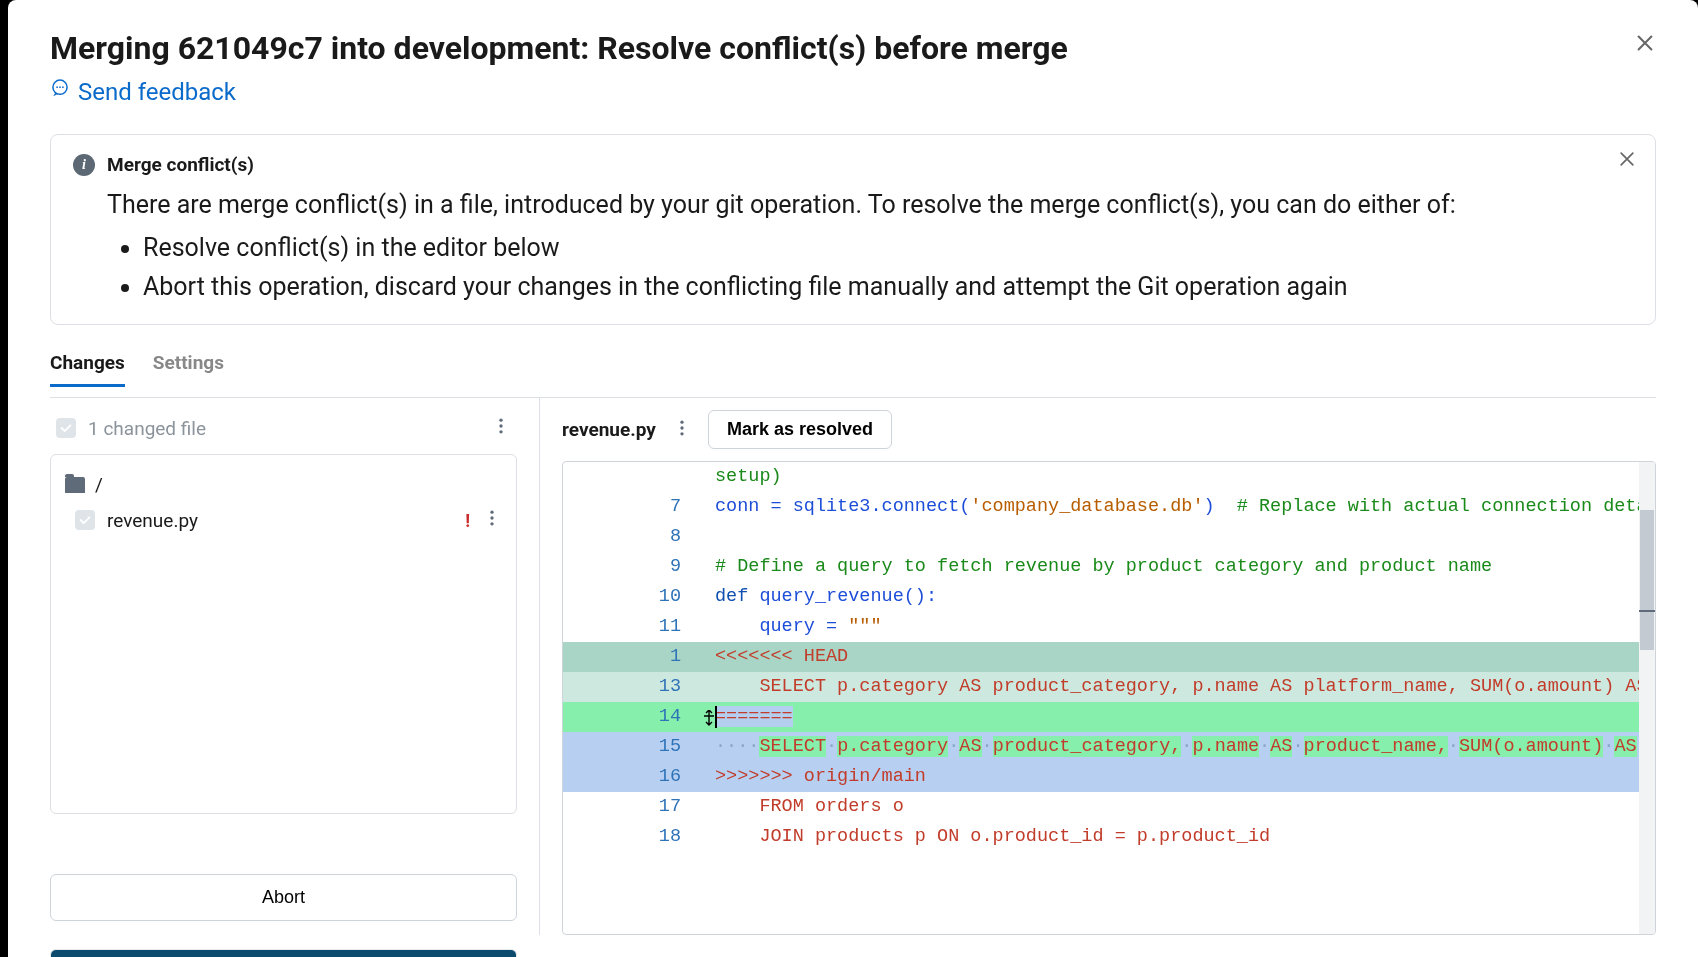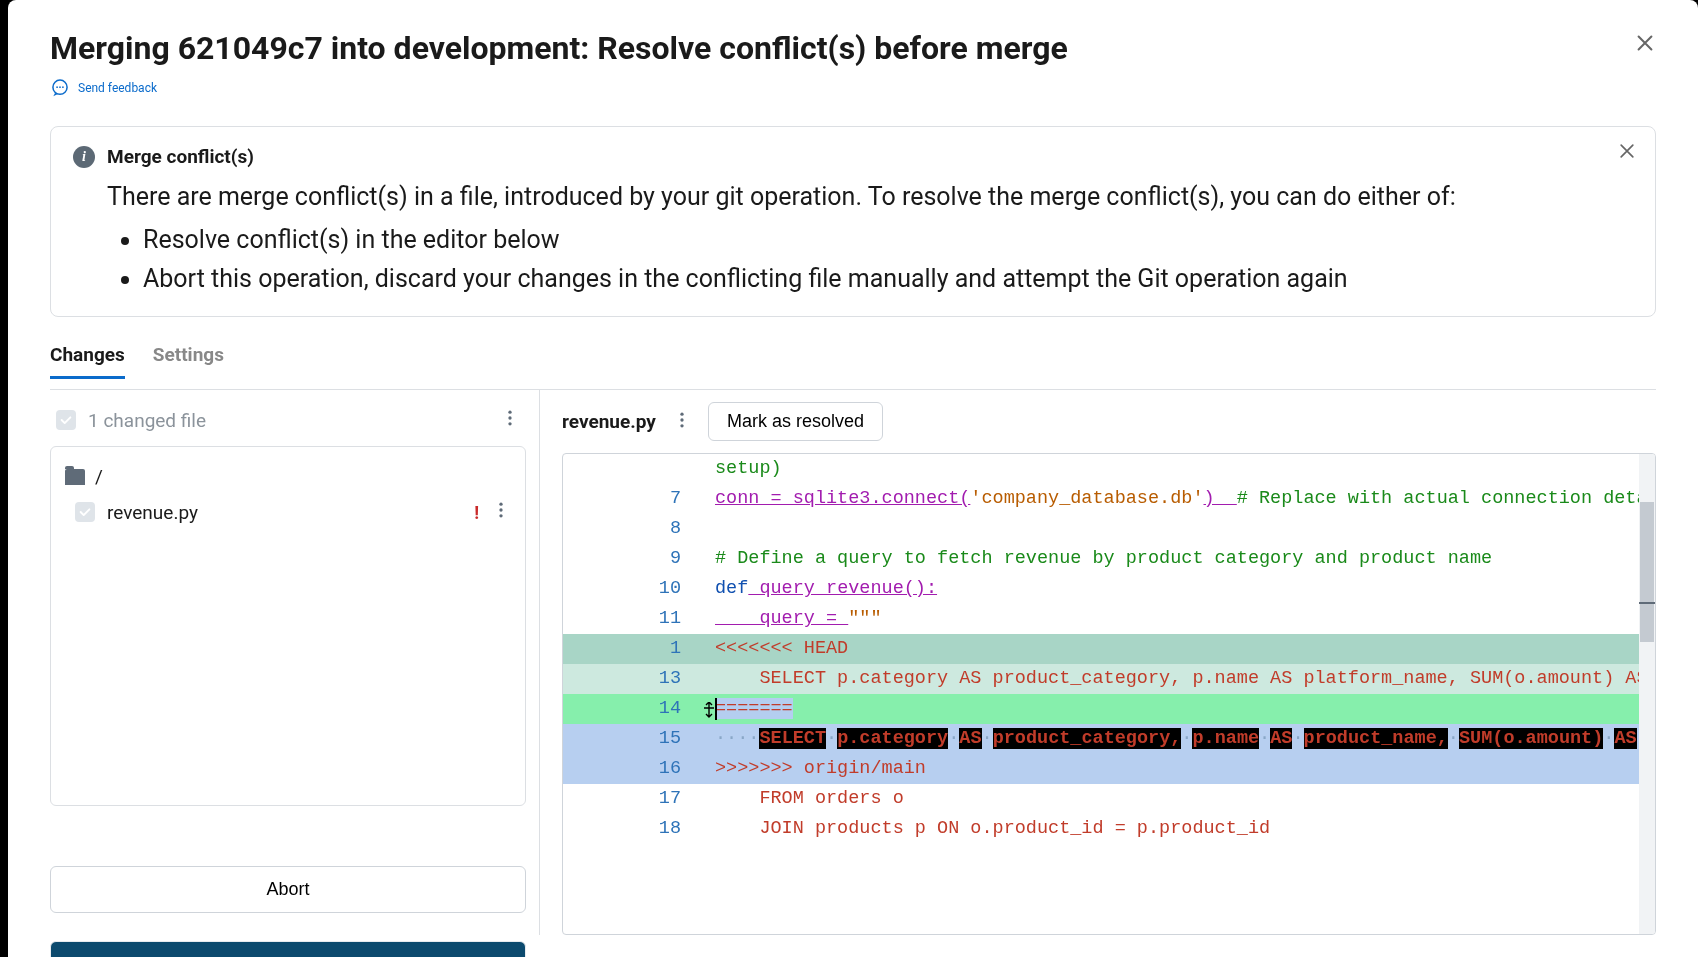--- a/index.html
+++ b/index.html
@@ -33,24 +33,24 @@
 }
 .close-btn {
   cursor: pointer;
   color: #666;
   flex-shrink: 0;
   margin-top: 4px;
 }
 .close-btn svg { width: 22px; height: 22px; }
 .feedback-link {
   display: inline-flex;
-  align-items: center;
+  align-items: flex-start;
   gap: 8px;
   color: #0b6bcb;
-  font-size: 12px;
+  font-size: 24px;
   margin-top: 10px;
   cursor: pointer;
 }
 .feedback-link svg { width: 20px; height: 20px; }
 .info-box {
   border: 1px solid #dcdfe3;
   border-radius: 8px;
   padding: 18px 22px;
   margin-top: 28px;
   position: relative;
@@ -101,21 +101,21 @@
   flex: 1;
   margin-top: 10px;
   border-top: 1px solid #dcdfe3;
   min-height: 0;
 }
 .left-panel {
   width: 490px;
   display: flex;
   flex-direction: column;
   border-right: 1px solid #dcdfe3;
-  padding-right: 13px;
+  padding-right: 22px;
   padding-top: 12px;
 }
 .left-header {
   display: flex; align-items: center; justify-content: space-between;
   padding: 6px 6px 14px 6px;
 }
 .left-header-left { display: flex; align-items: center; gap: 12px; }
 .cb {
   width: 20px; height: 20px; border-radius: 4px;
   background: #dfe4e9;
@@ -188,28 +188,28 @@
 .gutter {
   width: 36px; text-align: right; padding-right: 8px;
   color: #2e73b8; flex-shrink: 0;
   user-select: none;
 }
 .gutter-spacer { width: 26px; flex-shrink: 0; }
 .code { white-space: pre; flex: 1; padding-right: 20px; }
 .c-green { color: #1a8a1a; }
 .c-blue { color: #1050b0; }
 .c-redtxt { color: #c13c2a; }
-.c-black { color: #a21caf; text-decoration: underline; }
+.c-black { color: #1d4ed8; }
 .c-darkorange { color: #b85c00; }
 .line.conflict-head .gutter-bg, .line.conflict-head { background: #a8d5c6; }
 .line.conflict-head-body .gutter-bg, .line.conflict-head-body { background: #cde9df; }
 .line.conflict-sep { background: #86efac; }
 .line.conflict-sep .code span.sel { background: #b4cef0; }
 .line.conflict-other .gutter-bg, .line.conflict-other { background: #b7cff0; }
-.line.conflict-other .code span.sel { background: #000000; font-weight: bold; }
+.line.conflict-other .code span.sel { background: #86efac; }
 .line.conflict-other-end .gutter-bg, .line.conflict-other-end { background: #b7cff0; }
 .scrollbar-track {
   position: absolute; right: 0; top: 0; bottom: 0; width: 16px;
   background: #f1f3f5;
 }
 .scrollbar-thumb {
   position: absolute; right: 1px; width: 14px;
   background: #c4cad1; border-radius: 0;
 }
 .caret {
@@ -329,21 +329,21 @@
     <div class="right-panel">
       <div class="right-header">
         <div class="filename">revenue.py</div>
         <div class="kebab">
           <svg viewBox="0 0 24 24">
               <circle cx="12" cy="5" r="2" fill="currentColor"></circle>
               <circle cx="12" cy="12" r="2" fill="currentColor"></circle>
               <circle cx="12" cy="19" r="2" fill="currentColor"></circle>
             </svg>
         </div>
-        <button class="btn" style="padding:8px 18px;">Mark as resolved</button>
+        <button class="btn" style="padding:8px 18px;font-weight:bold;">Mark as resolved</button>
       </div>
 
       <div class="editor">
         <div class="code-lines">
 
           <div class="line">
             <div class="gutter-bg"></div>
               <div class="gutter"></div>
               <div class="gutter-spacer"></div>
             <div class="code"><span class="c-green">setup)</span></div>

